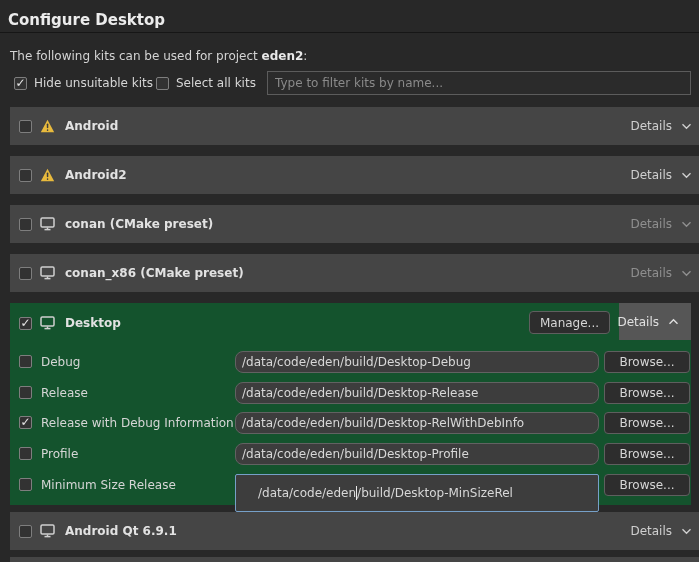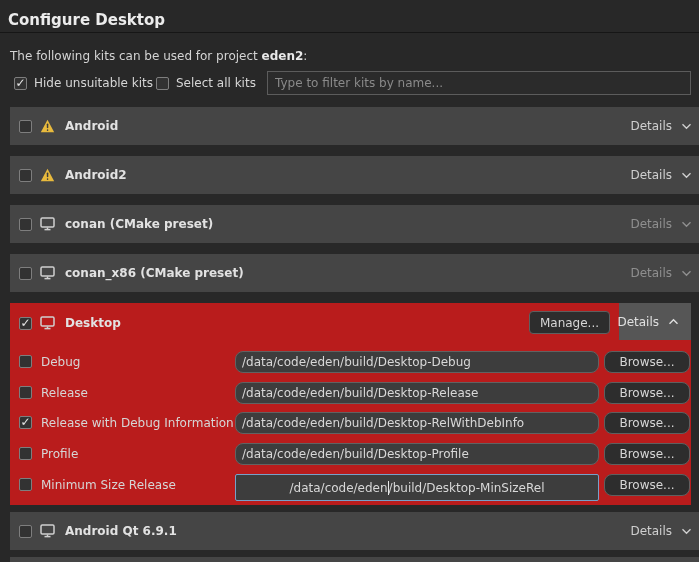--- a/index.html
+++ b/index.html
@@ -61,21 +61,21 @@
 
   .details-btn {
     margin-left: auto; display: inline-flex; align-items: center; gap: 9px;
     padding-right: 12px; color: #cfcfcf; align-self: stretch;
   }
   .details-btn.dim { color: #8f8f8f; }
 
   
   .kit-panel {
     position: absolute; left: 10px; top: 303px; width: 681px; height: 202px;
-    background: #b91c1c;
+    background: #14532d;
   }
   .panel-header {
     height: 40px; display: flex; align-items: center; padding-left: 9px; gap: 8px;
   }
   .btn {
     background: #2d2d2d; border: 1px solid #5f5f5f; border-radius: 4px;
     color: #d6d6d6; font-family: inherit; font-size: 12px;
     display: inline-flex; align-items: center; justify-content: center;
   }
   .manage-btn { position: absolute; left: 519px; top: 8px; width: 81px; height: 23px; }
@@ -89,27 +89,27 @@
   .cfg-row { position: absolute; left: 0; width: 681px; height: 22px; }
   .cfg-row .checkbox { position: absolute; left: 9px; top: 4px; }
   .cfg-label { position: absolute; left: 31px; top: 4px; color: #d6d6d6; white-space: nowrap; }
   .path-input {
     position: absolute; left: 225px; top: 0; width: 364px; height: 22px;
     background: #3d3d3d; border: 1px solid #626262; border-radius: 8px;
     color: #d8d8d8; font-family: inherit; font-size: 12px; padding: 0 6px;
     outline: none;
   }
   .path-field {
-    position: absolute; left: 225px; top: 0; width: 364px; height: 27px;
+    position: absolute; left: 225px; top: 0; width: 364px; height: 38px;
     background: #3d3d3d; border: 1px solid #76a0c8; border-radius: 2px;
     color: #d8d8d8; padding: 0 22px; display: flex; align-items: center;
-    white-space: pre; overflow: hidden; justify-content: center;
+    white-space: pre; overflow: hidden;
   }
   .caret { display: inline-block; width: 1px; height: 14px; background: #eaeaea; flex: none; }
-  .browse-btn { position: absolute; left: 594px; top: 0; width: 86px; height: 22px; border-radius: 8px; }
+  .browse-btn { position: absolute; left: 594px; top: 0; width: 86px; height: 22px; }
 
   .kit-row.partial { overflow: hidden; }
   svg { display: block; }
 </style>
 </head>
 <body>
 
 <div class="page">
 
   <div class="title">Configure Desktop</div>

